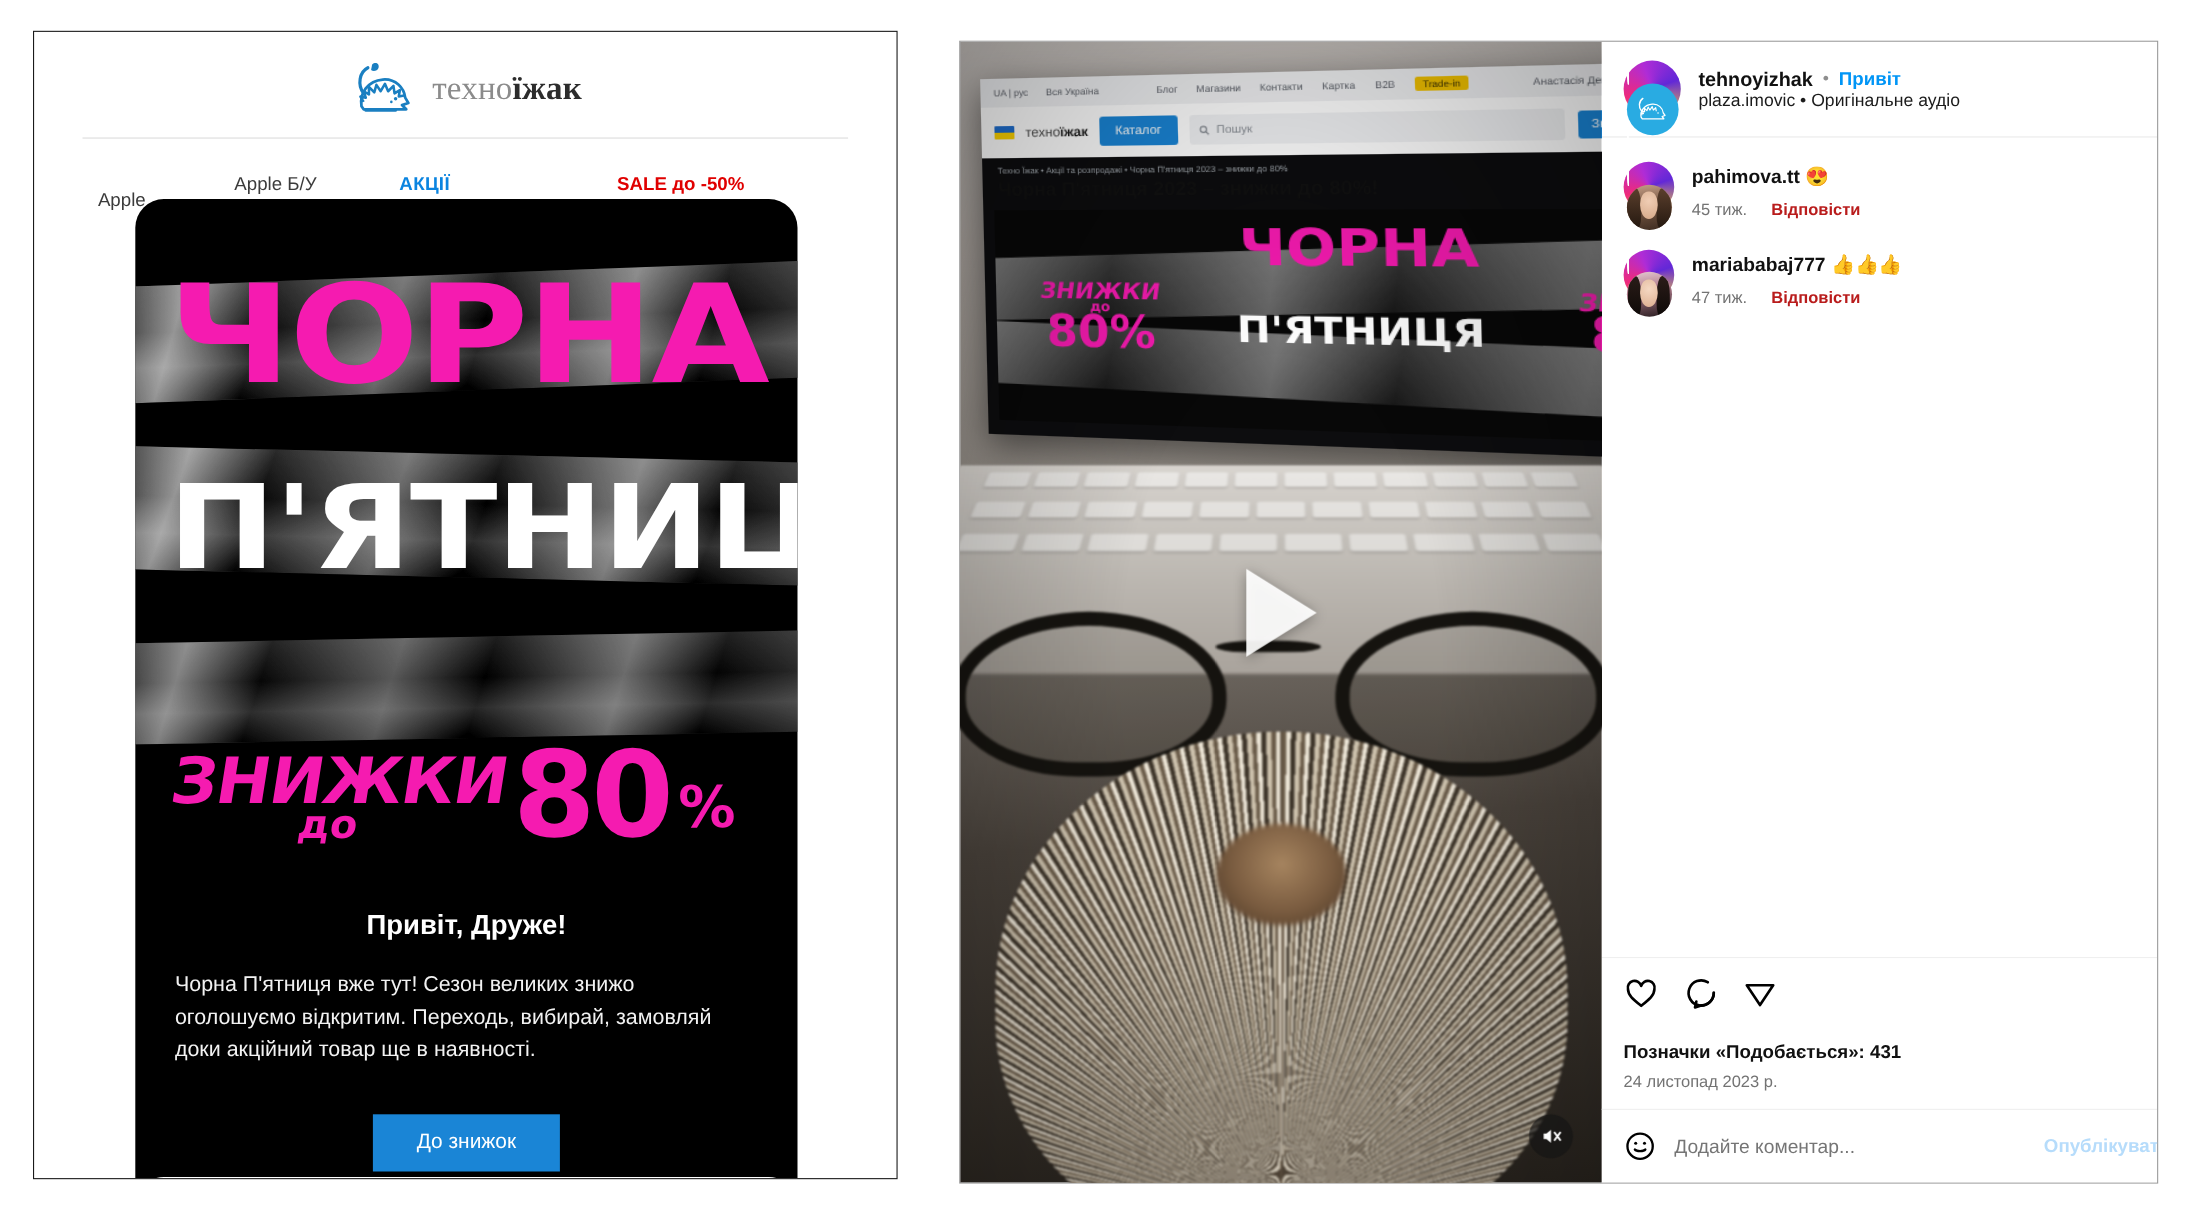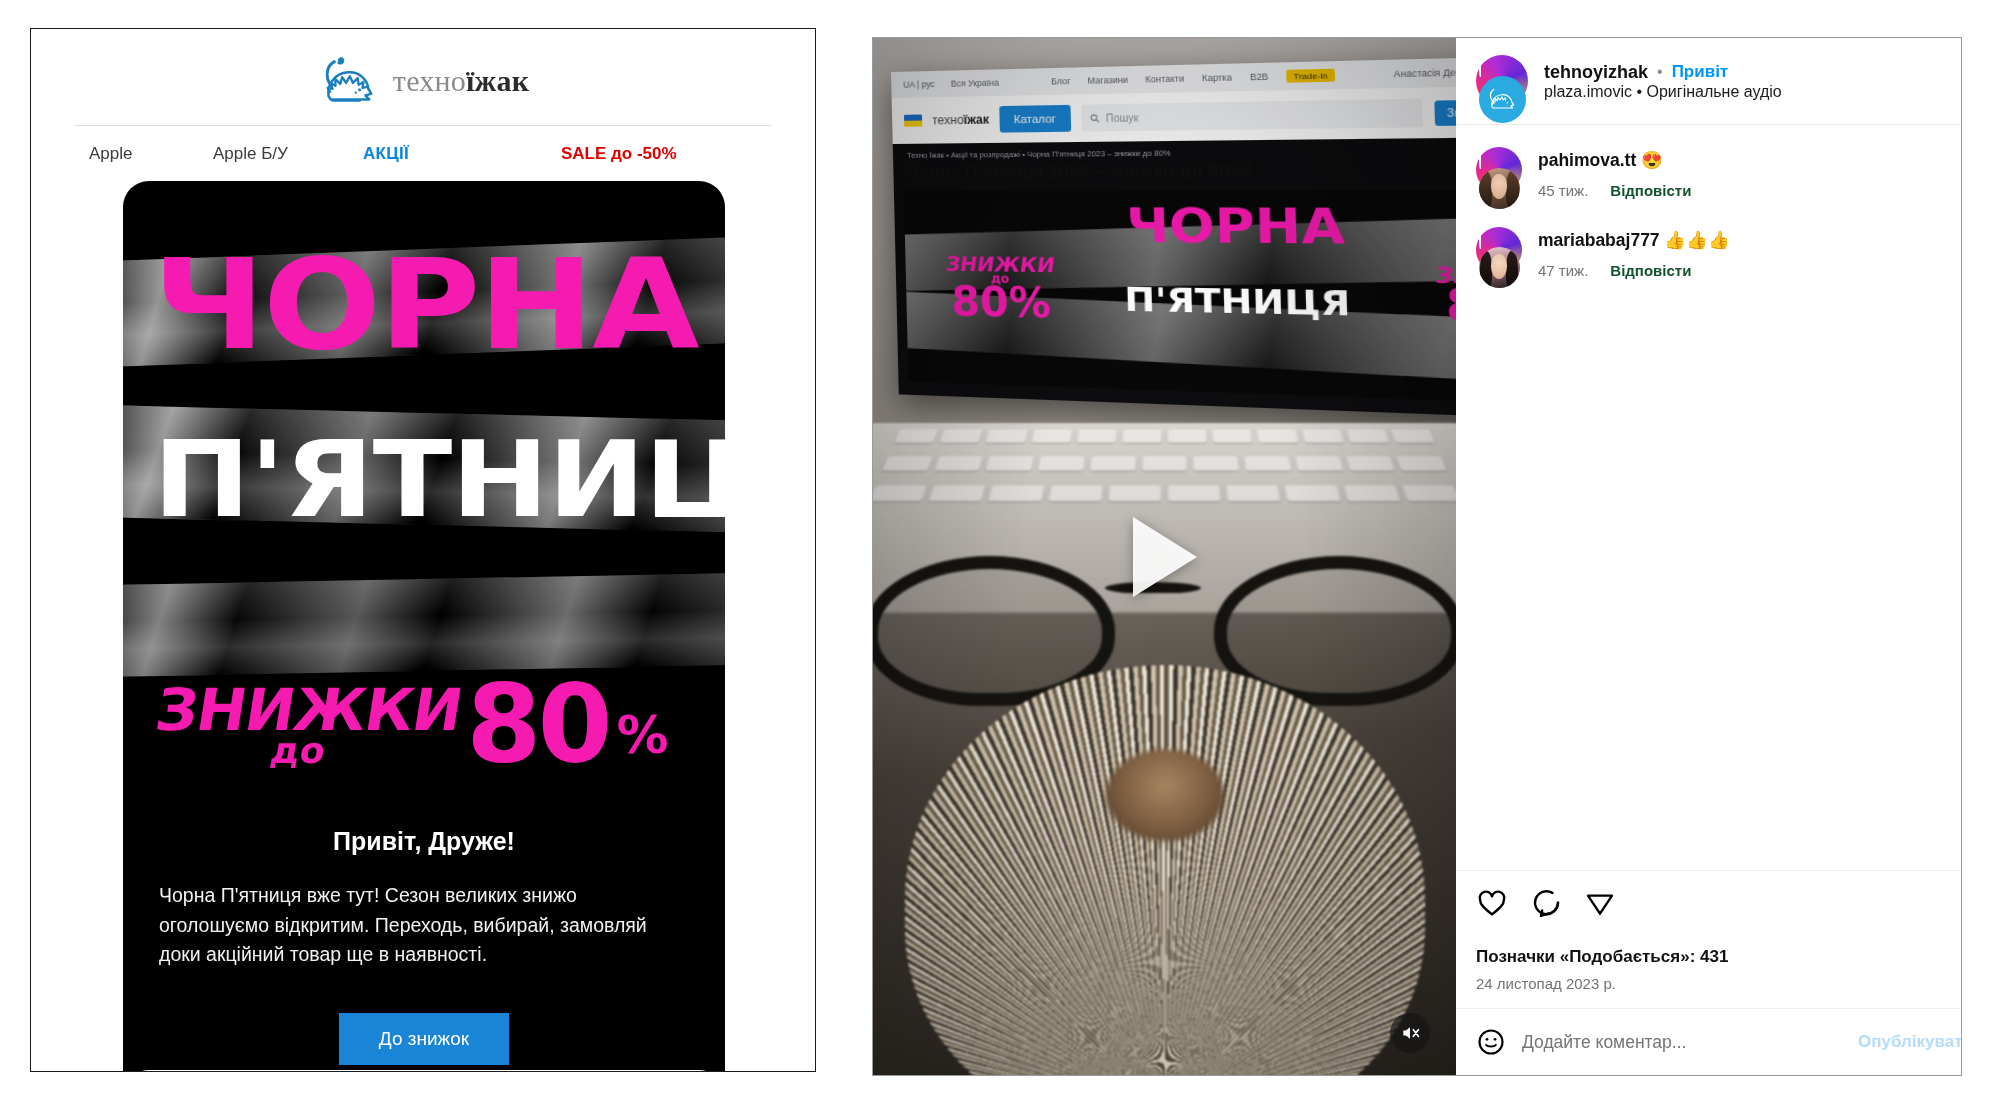--- a/index.html
+++ b/index.html
@@ -32,21 +32,21 @@
 
   .email-nav-sep {
     height: 1px; background: #dcdcdc;
     margin: 4px 44px 0 44px;
   }
   .email-nav {
     display: flex; align-items: center;
     padding: 18px 58px 20px 58px;
   }
   .nav-item { font-size: 17px; color: #3b3b3b; white-space: nowrap; }
-  .nav-item.apple { width: 124px; text-align: left; }
+  .nav-item.apple { width: 124px; text-align: left; margin-top: 28px; }
   .nav-item.used  { width: 150px; }
   .nav-item.promo { width: 150px; color: #0a84e0; font-weight: 700; letter-spacing: .3px; }
   .nav-item.sale  { color: #e00000; font-weight: 700; margin-left: 48px; }
 
   
   .bf-card {
     position: absolute; left: 92px; top: 152px;
     width: 602px; height: 915px;
     background: #000000;
     border-radius: 26px 26px 26px 26px;
@@ -278,21 +278,21 @@
   .ig-dot { color:#8e8e8e; font-size: 16px; }
   .ig-follow { font-size: 17px; font-weight:700; color:#0095f6; cursor:pointer; white-space:nowrap; }
   .ig-sub { font-size: 16px; color:#1b1b1b; margin-top: 5px; white-space:nowrap; }
 
   .ig-comments { flex: 1; overflow: hidden; padding: 22px 20px 10px 20px; }
   .cmt { display: flex; gap: 16px; margin-bottom: 28px; }
   .cmt-body { min-width:0; padding-top: 2px; }
   .cmt-text { font-size: 17.5px; color:#111; line-height: 1.3; }
   .cmt-text b { font-weight: 700; }
   .cmt-meta { margin-top: 10px; font-size: 15px; color:#737373; display:flex; gap: 22px; }
-  .cmt-meta .reply { font-weight: 700; color: #14532d; cursor: pointer; text-align: center; }
+  .cmt-meta .reply { font-weight: 700; color: #b91c1c; cursor: pointer; text-align: center; }
 
   .ig-actions { border-top: 1px solid #efefef; padding: 16px 20px 0 20px; }
   .act-row { display:flex; gap: 22px; align-items:center; }
   .act-btn { cursor: pointer; display:flex; }
   .ig-likes { font-size: 17px; font-weight: 700; color:#111; margin-top: 28px; }
   .ig-date { font-size: 15px; color:#737373; margin-top: 8px; padding-bottom: 16px; }
   .ig-addcmt {
     border-top: 1px solid #efefef; display:flex; align-items:center; gap: 16px;
     padding: 18px 20px; position: relative;
   }

